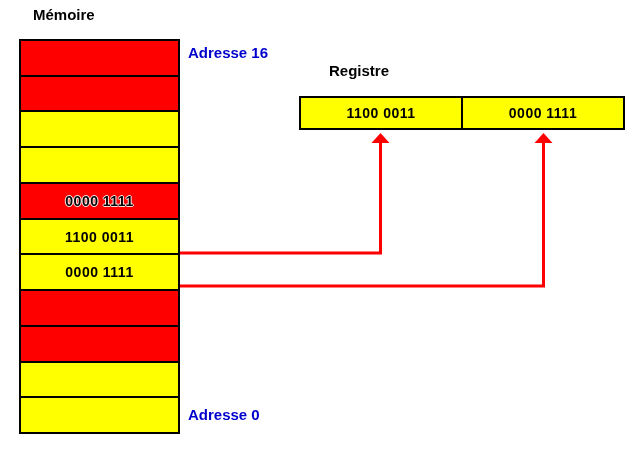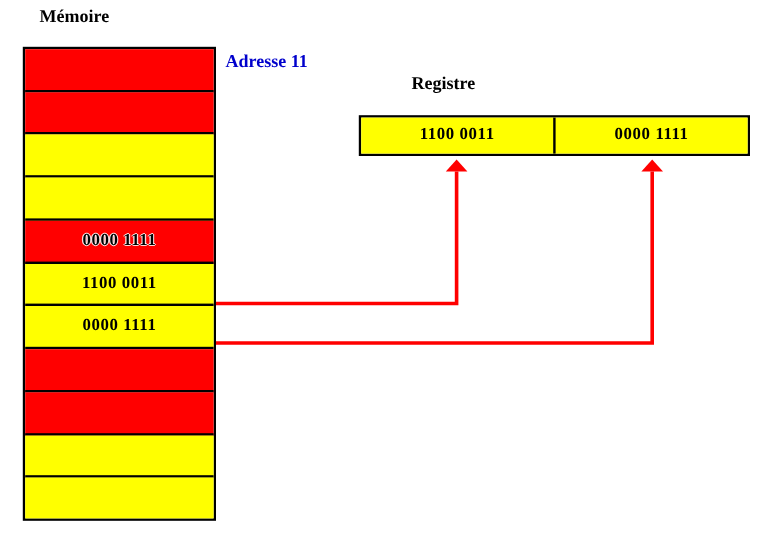--- a/index.html
+++ b/index.html
@@ -1,25 +1,25 @@
 <!DOCTYPE html>
 <html><head>
 <meta charset="utf-8">
 <style>
   html,body { margin:0; padding:0; background:#ffffff; }
   .canvas {
     position:relative; width:642px; height:450px; background:#ffffff;
-    font-family:Liberation Serif, serif; overflow:hidden;
+    font-family:Liberation Sans, sans-serif; overflow:hidden;
   }
   .title {
     position:absolute; color:#000000; font-size:15px; font-weight:600;
     white-space:nowrap;
   }
   .mem-title { left:33px; top:6px; }
-  .reg-title { left:343px; top:62px; }
+  .reg-title { left:329px; top:62px; }
   .addr {
     position:absolute; color:#0000CC; font-size:15px; font-weight:600;
     white-space:nowrap;
   }
   .addr-top { left:188px; top:44px; }
   .addr-bottom { left:188px; top:406px; }
   .memory-box {
     position:absolute; left:19px; top:39px; width:161px; height:395px;
     border:2px solid #000000; box-sizing:border-box;
     display:flex; flex-direction:column;
@@ -49,21 +49,22 @@
   .register-box .cell + .cell { border-left:2px solid #000000; }
   #arrows {
     position:absolute; left:0; top:0; pointer-events:none;
   }
 </style>
 </head>
 <body>
 
 <div class="canvas">
   <div class="title mem-title">Mémoire</div>
-  <div class="addr addr-top">Adresse 11</div>
+  <div class="addr addr-top">Adresse 16</div>
+  <div class="addr addr-bottom">Adresse 0</div>
   <div class="memory-box" id="memory-box">
       <div class="cell red"></div>
       <div class="cell red"></div>
       <div class="cell yellow"></div>
       <div class="cell yellow"></div>
       <div class="cell red halo">0000 1111</div>
       <div class="cell yellow">1100 0011</div>
       <div class="cell yellow">0000 1111</div>
       <div class="cell red"></div>
       <div class="cell red"></div>

